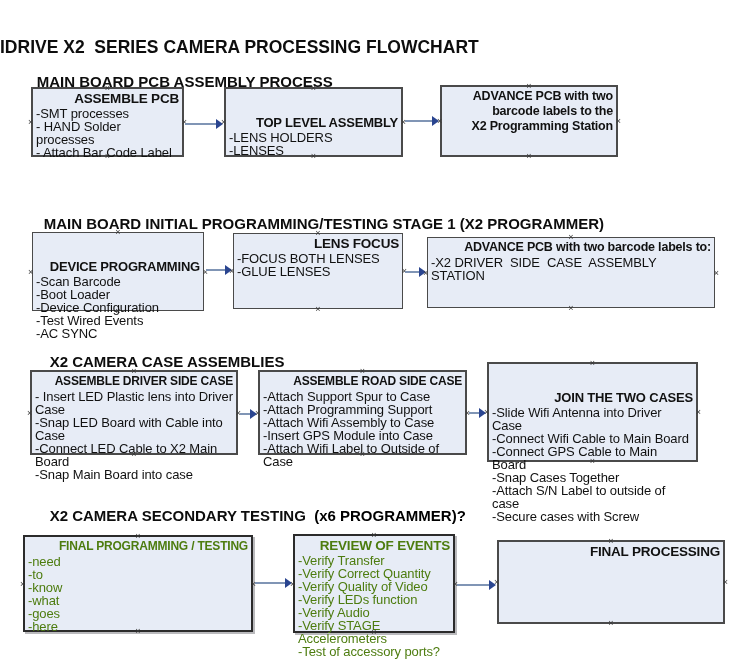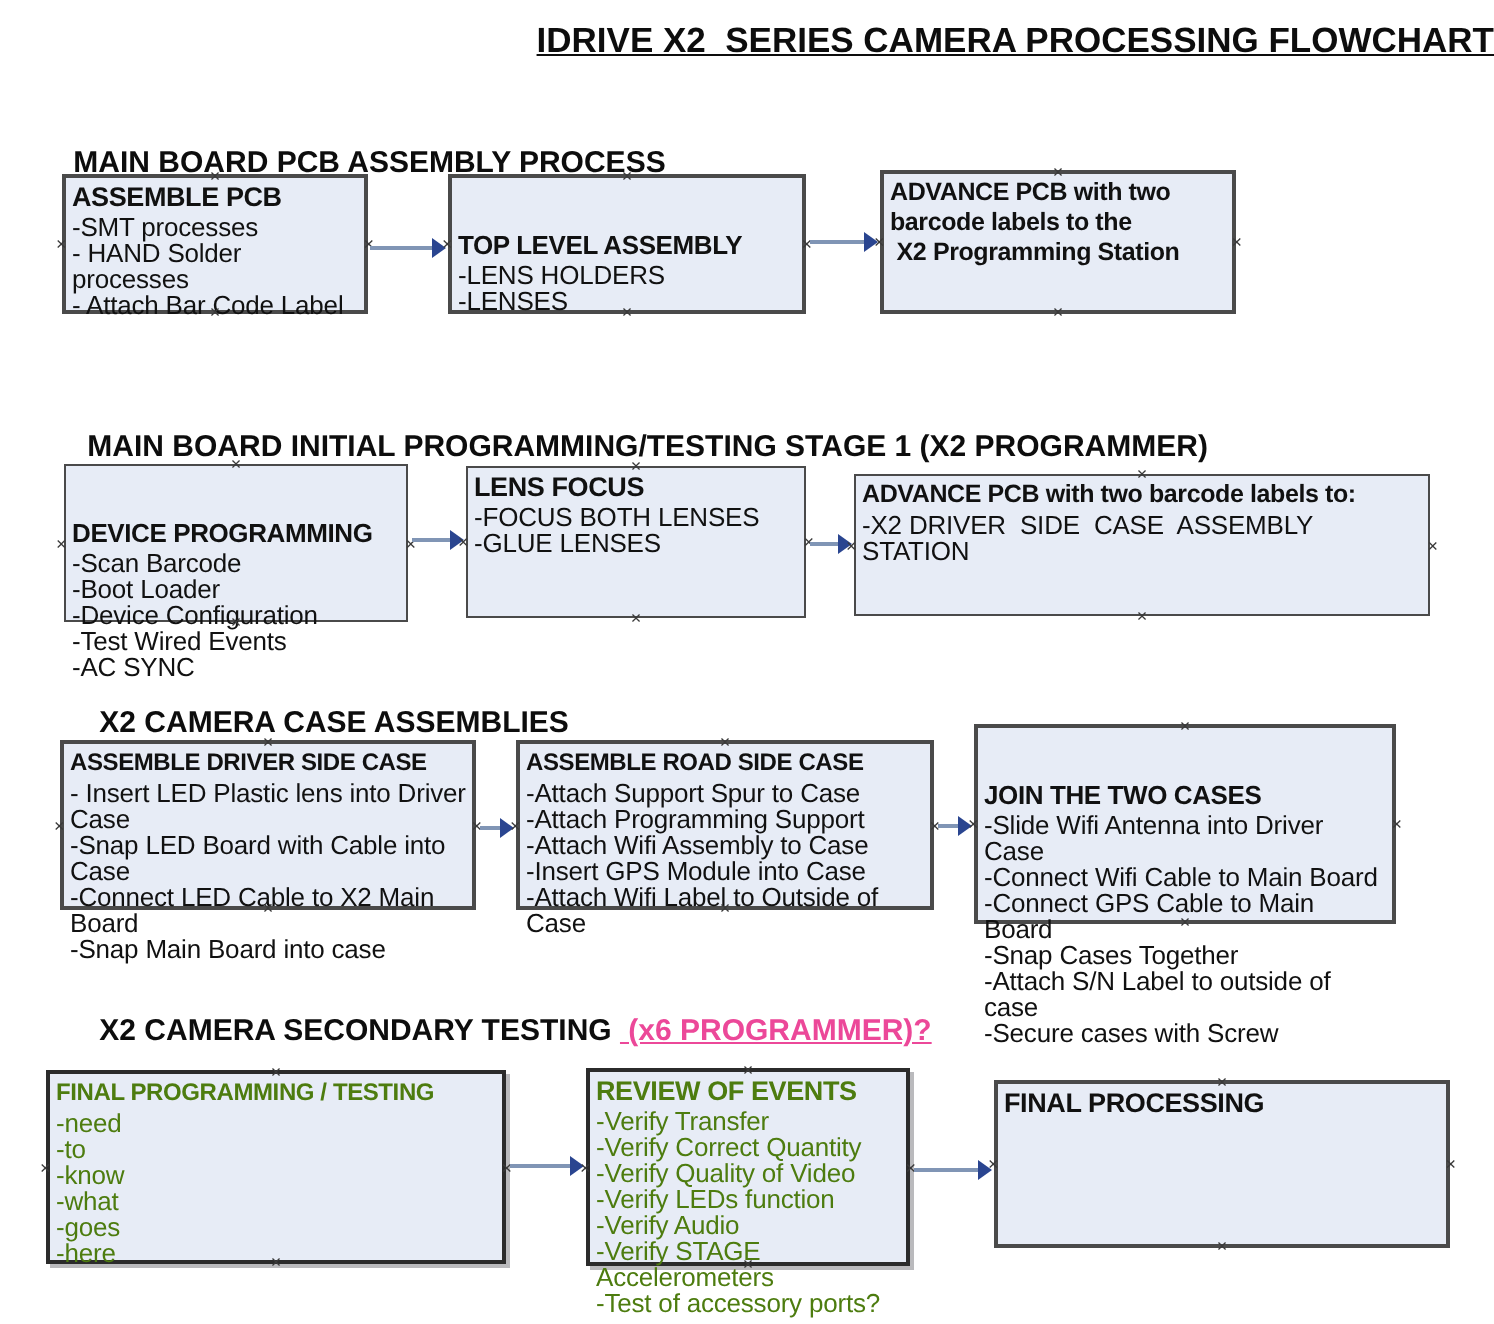--- a/index.html
+++ b/index.html
@@ -1,27 +1,27 @@
 <!DOCTYPE html>
 <html><head>
 <meta charset="utf-8">
 <style>
   html,body{margin:0;padding:0;background:#fff;}
   .canvas{position:relative;width:747px;height:662px;background:#ffffff;overflow:hidden;
           font-family:"Liberation Sans", sans-serif;color:#111;}
-  .page-title{position:absolute;top:10px;left:0;width:100%;text-align:right;
-              font-size:17.5px;font-weight:bold;white-space:pre;color:#0d0d0d;text-decoration:underline;}
+  .page-title{position:absolute;top:37px;left:0;width:100%;text-align:left;
+              font-size:17.5px;font-weight:bold;white-space:pre;color:#0d0d0d;}
   .section-heading{position:absolute;font-size:15px;font-weight:bold;white-space:pre;color:#0d0d0d;}
-  .section-heading .red-part{color:#ec4899;text-decoration:underline;}
+  .section-heading .red-part{color:#000000;}
   .box{position:absolute;background:#e7ecf6;border:2px solid #4a4a4a;box-sizing:border-box;
        padding:2px 3px;overflow:visible;}
   .box.thin{border-width:1px;}
   .box.shadow{border-color:#2b2b2b;box-shadow:2px 2px 0 rgba(130,130,135,0.55);}
   .box-title{font-weight:bold;font-size:13.5px;line-height:15px;letter-spacing:-0.2px;
-             white-space:pre-wrap;margin-bottom:1px;}
+             white-space:pre-wrap;margin-bottom:1px;text-align:right;}
   .t13 .box-title{font-size:13px;margin-top:24px;}
   .t125 .box-title{font-size:12.5px;}
   .t12 .box-title{font-size:12px;}
   .box-line{font-size:13px;line-height:13px;white-space:pre-wrap;letter-spacing:-0.1px;}
   .red .box-title,.red .box-line{color:#4d7c0f;}
   .arrow{position:absolute;height:10px;}
   .arrow .shaft{position:absolute;left:0;right:5px;top:4px;height:1.5px;background:#8095b5;}
   .arrow .tip{position:absolute;right:0;top:0;width:0;height:0;
               border-left:7px solid #2a4590;border-top:5px solid transparent;border-bottom:5px solid transparent;}
   .handle{position:absolute;font-size:9px;color:#3a3a3a;line-height:6px;pointer-events:none;

